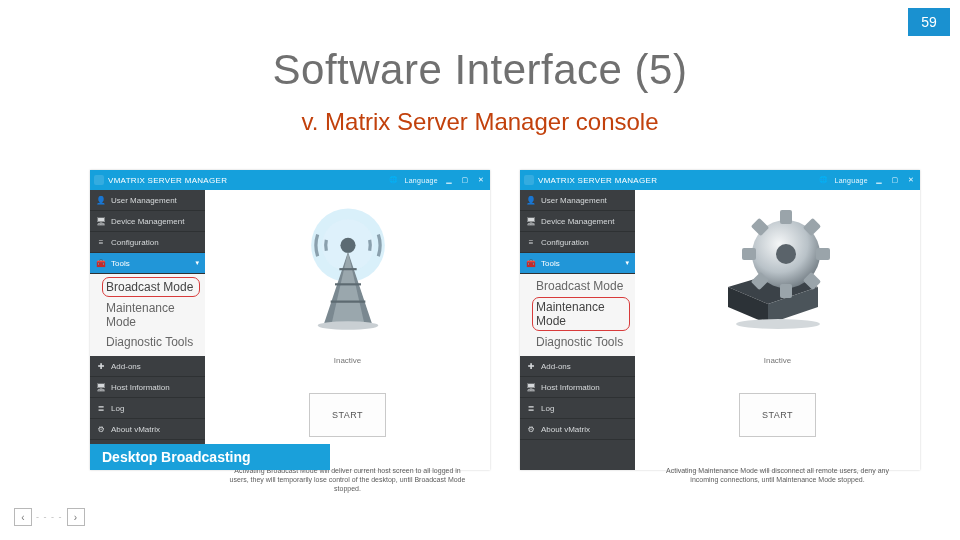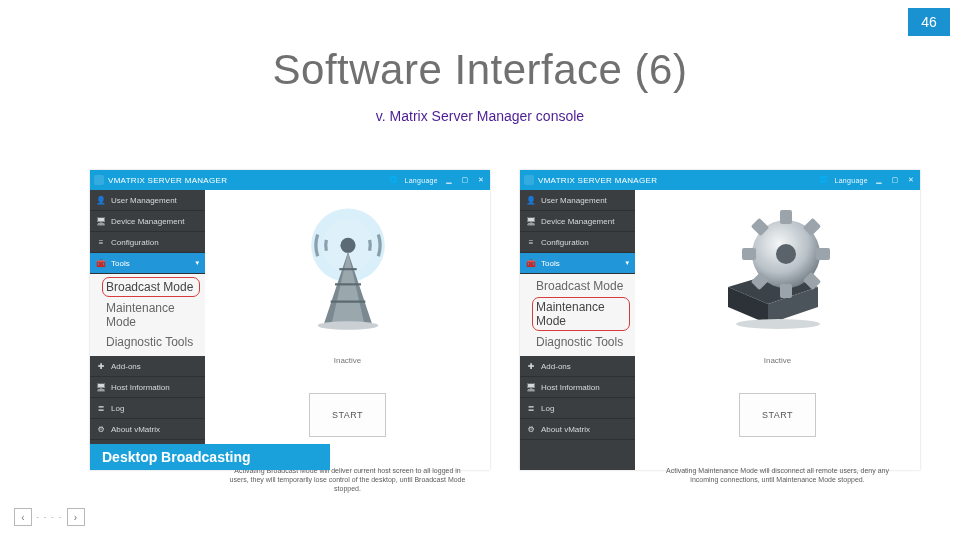--- a/index.html
+++ b/index.html
@@ -1,20 +1,20 @@
 <!DOCTYPE html>
 <html><head>
 <meta charset="utf-8">
 <style>
   * { box-sizing: border-box; margin: 0; padding: 0; }
   html, body { width: 960px; height: 540px; font-family: "Segoe UI", Arial, sans-serif; background: #fff; overflow: hidden; }
   .slide { position: relative; width: 960px; height: 540px; }
   .page-badge { position: absolute; top: 8px; right: 10px; width: 42px; height: 28px; background: #1a91d0; color: #fff; font-size: 14px; display: flex; align-items: center; justify-content: center; }
   .title { position: absolute; top: 46px; left: 0; right: 0; text-align: center; font-size: 42px; font-weight: 300; color: #707070; letter-spacing: 0.5px; }
-  .subtitle { position: absolute; top: 108px; left: 0; right: 0; text-align: center; font-size: 14px; color: #4c1d95; font-weight: 300; }
+  .subtitle { position: absolute; top: 108px; left: 0; right: 0; text-align: center; font-size: 24px; color: #c2410c; font-weight: 300; }
 
   .panels { position: absolute; top: 170px; left: 90px; right: 40px; display: flex; gap: 30px; }
   .panel { width: 400px; height: 300px; background: #edecec; position: relative; box-shadow: 0 0 2px rgba(0,0,0,.2); }
 
   .panel-titlebar { height: 20px; background: #15a0dc; display: flex; align-items: center; padding: 0 4px; color: #fff; font-size: 8px; font-weight: 400; letter-spacing: .3px; }
   .panel-titlebar .tb-logo { width: 10px; height: 10px; background: #fff2; border-radius: 2px; margin-right: 4px; }
   .panel-titlebar .spacer { flex: 1; }
   .panel-titlebar .tb-right { display: flex; gap: 6px; align-items: center; color: #e8f6fd; font-size: 7px; }
   .panel-titlebar .win-btn { width: 10px; height: 10px; display: inline-flex; align-items: center; justify-content: center; color: #e8f6fd; }
 
@@ -41,23 +41,23 @@
   .nav-dots { color: #bcbcbc; font-size: 9px; letter-spacing: 1px; }
 
   
   .tower-glow { fill: #bfe6f7; opacity: .6; }
 </style>
 </head>
 <body>
 
 <div class="slide">
 
-  <div class="page-badge">46</div>
-
-  <div class="title">Software Interface (6)</div>
+  <div class="page-badge">59</div>
+
+  <div class="title">Software Interface (5)</div>
   <div class="subtitle">v. Matrix Server Manager console</div>
 
   <div class="panels">
 
     <div class="panel">
       <div class="panel-titlebar">
         <span class="tb-logo"></span>
         <span>VMATRIX SERVER MANAGER</span>
         <span class="spacer"></span>
         <span class="tb-right">

